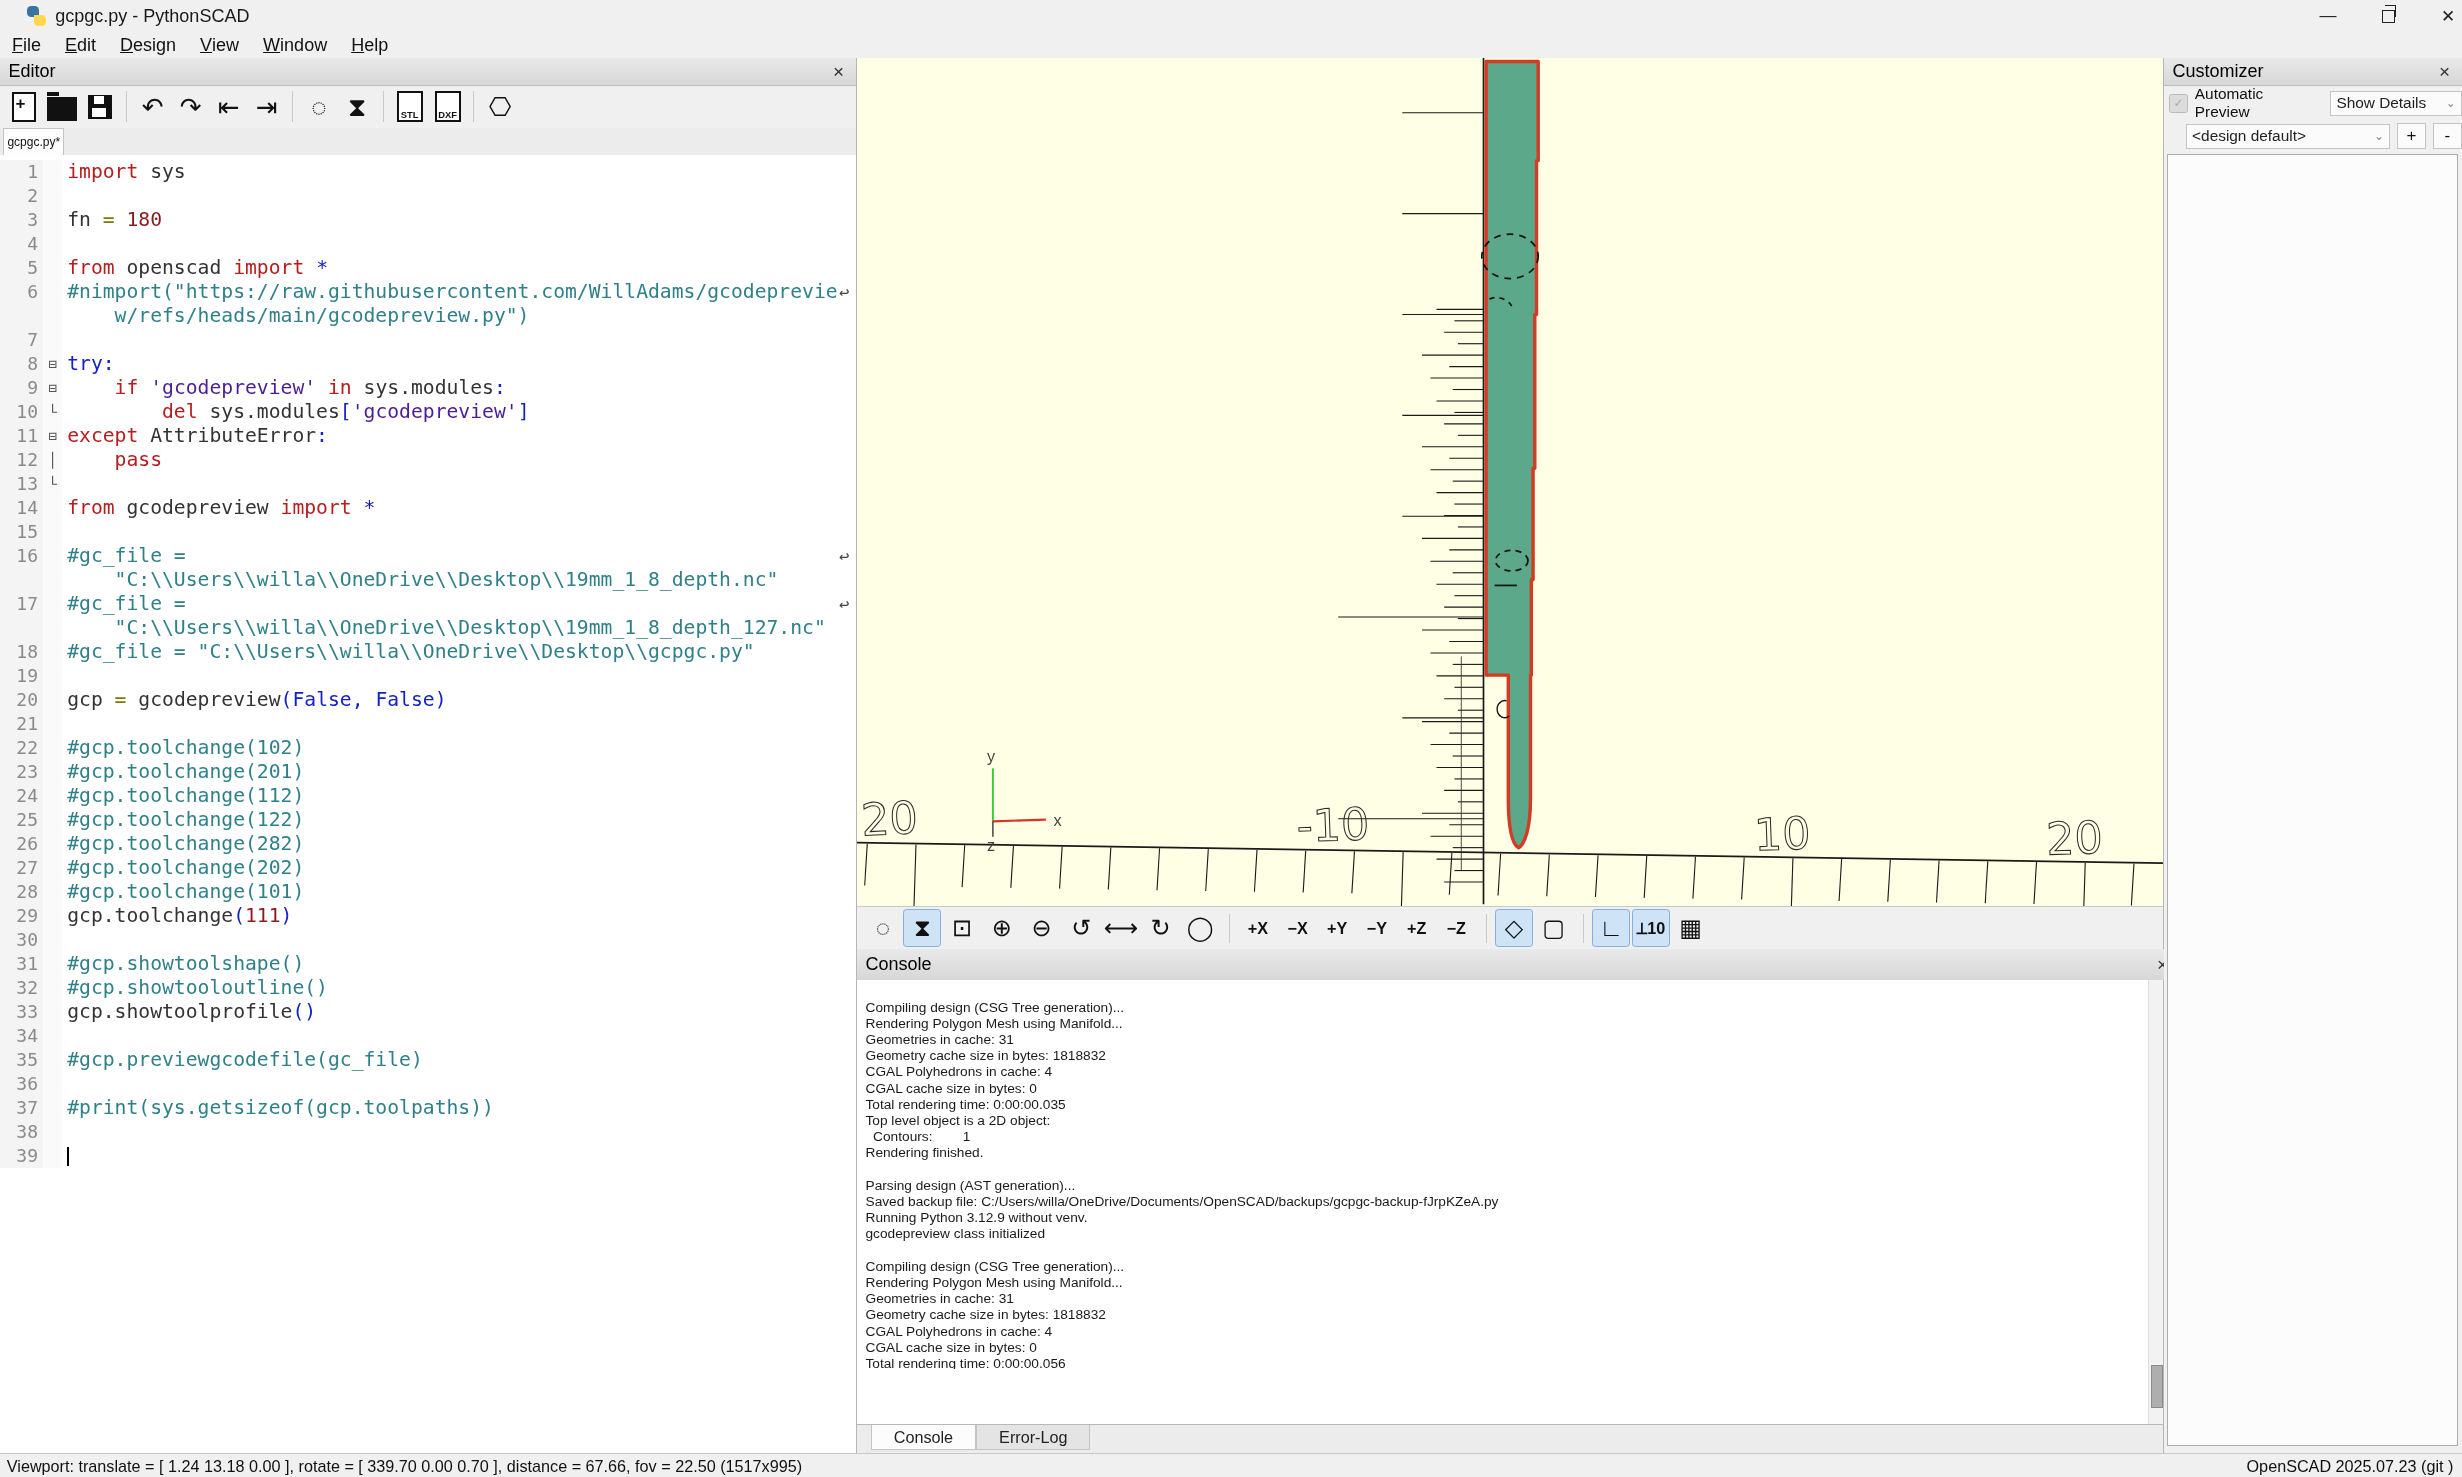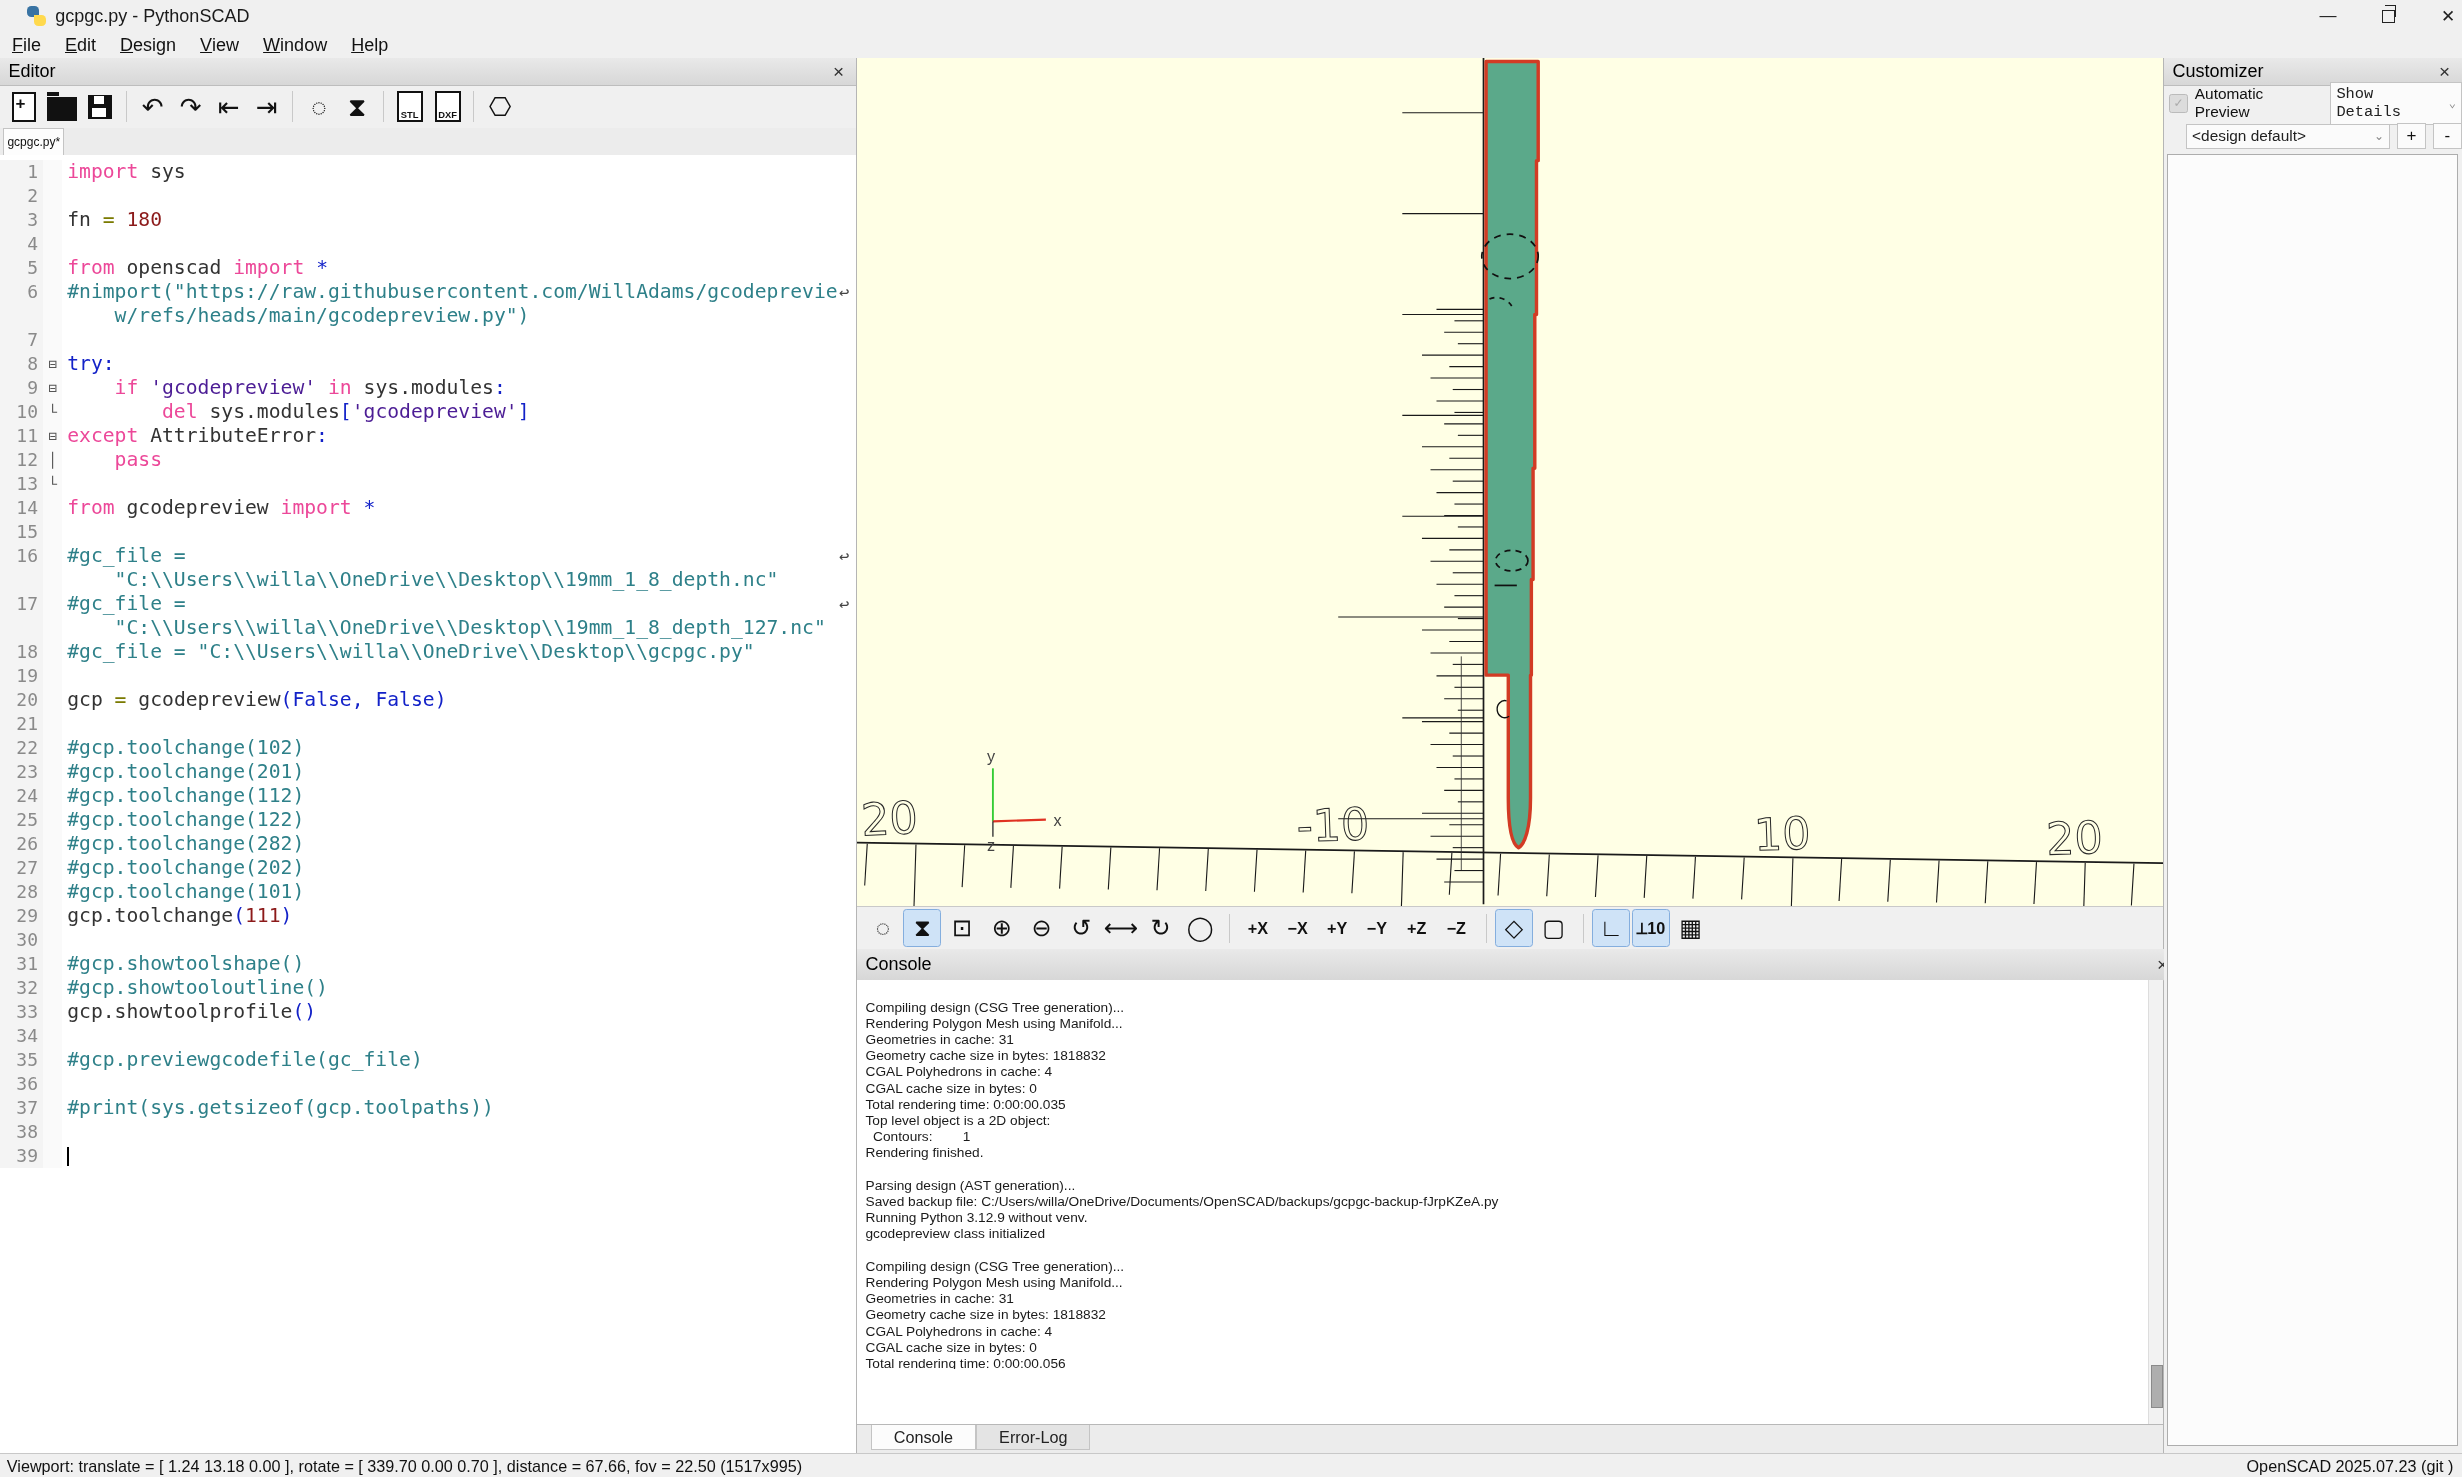--- a/index.html
+++ b/index.html
@@ -49,21 +49,21 @@
   .ed-tabrow{position:absolute;left:0;top:70px;width:100%;height:27px;background:#ececec;border-bottom:0.9px solid #cfcfcf;display:flex;}
   .ed-tab{background:#fdfdfd;border:0.9px solid #c4c4c4;border-bottom:none;margin-left:3.4px;padding:0 3px;
           display:flex;align-items:center;font-size:12px;height:26.5px;box-sizing:border-box;}
   .code{position:absolute;left:0;top:97px;width:100%;bottom:0;background:#fff;overflow:hidden;
         font-family:"DejaVu Sans Mono",monospace;padding-top:5.1px;}
   .crow{display:flex;height:24px;line-height:24px;}
   .lnum{width:38px;text-align:right;padding-right:5.1px;color:#8a8a8a;font-size:18px;background:#f4f4f4;flex:none;}
   .foldc{width:19px;flex:none;color:#555;font-size:14.5px;text-align:center;background:#fafafa;}
   .ctext{font-size:19.7px;white-space:pre;padding-left:5.1px;}
   .wrapmark{margin-left:auto;padding-right:6.8px;color:#444;font-size:17px;}
-  .tk-kw{color:#ec4899;} .tk-kw2{color:#1322c8;} .tk-id{color:#333;}
+  .tk-kw{color:#b91c1c;} .tk-kw2{color:#1322c8;} .tk-id{color:#333;}
   .tk-str{color:#4c1d95;} .tk-num{color:#8c1a1a;} .tk-com{color:#2e8089;}
   .tk-punc{color:#1322c8;} .tk-op{color:#7a7a00;}
   .caret-mark{display:inline-block;width:1.7px;height:19px;background:#000;vertical-align:middle;}
 
   
   .center{left:857px;top:58px;width:1306px;height:1395px;background:#fff;border-right:0.9px solid #b5b5b5;}
   .viewport{position:absolute;left:0;top:0;width:1306px;height:848px;background:#FFFFE5;}
   .vtoolbar{position:absolute;left:0;top:848px;width:100%;height:43px;background:#f0f0f0;
             border-top:0.9px solid #c9c9c9;display:flex;align-items:center;padding-left:6.8px;box-sizing:border-box;}
   .vbtn{min-width:38px;height:38px;display:flex;align-items:center;justify-content:center;
@@ -600,21 +600,21 @@
   </div>
 
   <div class="abs customizer">
     <div class="panel-header">
       <span>Customizer</span>
       <span class="panel-close">×</span>
     </div>
     <div class="cust-row2">
       <div class="chk">✓</div>
       <span>Automatic Preview</span>
-      <div class="dd" style="margin-left:8.5px;width:120px;font-family:Liberation Mono, monospace;">
+      <div class="dd" style="margin-left:8.5px;width:120px;">
         <span>Show Details</span>
         <span class="chev">⌄</span>
       </div>
     </div>
     <div class="cust-row3">
       <div class="dd" style="margin-left:22px;width:205px;">
         <span>&lt;design default&gt;</span>
         <span class="chev">⌄</span>
       </div>
       <div class="sqbtn">+</div>

